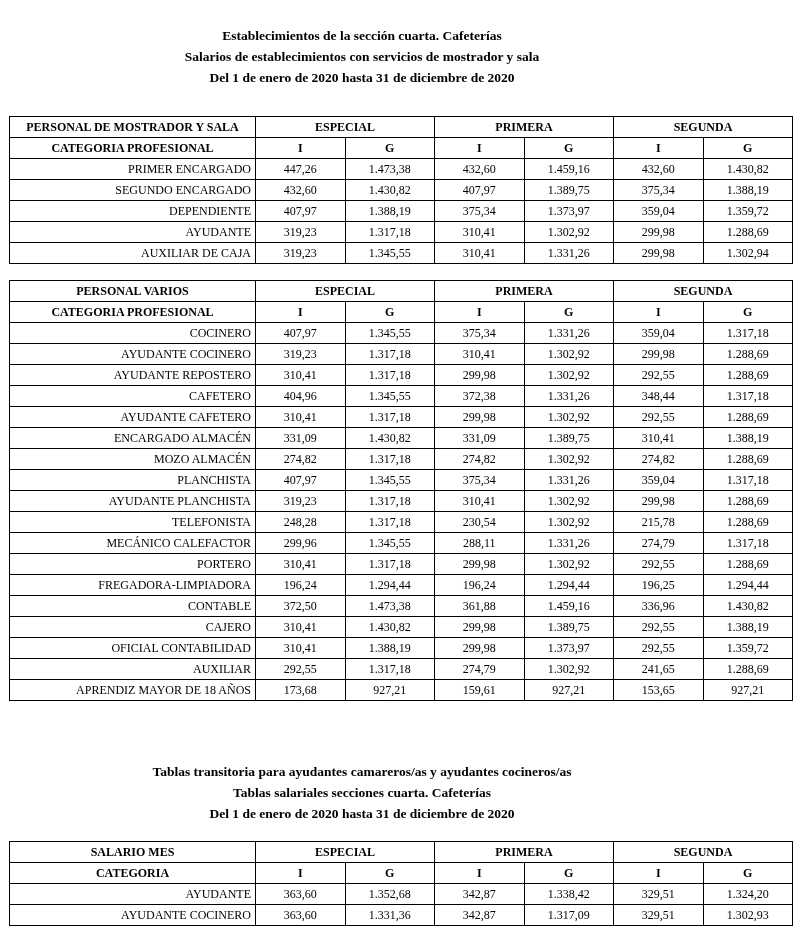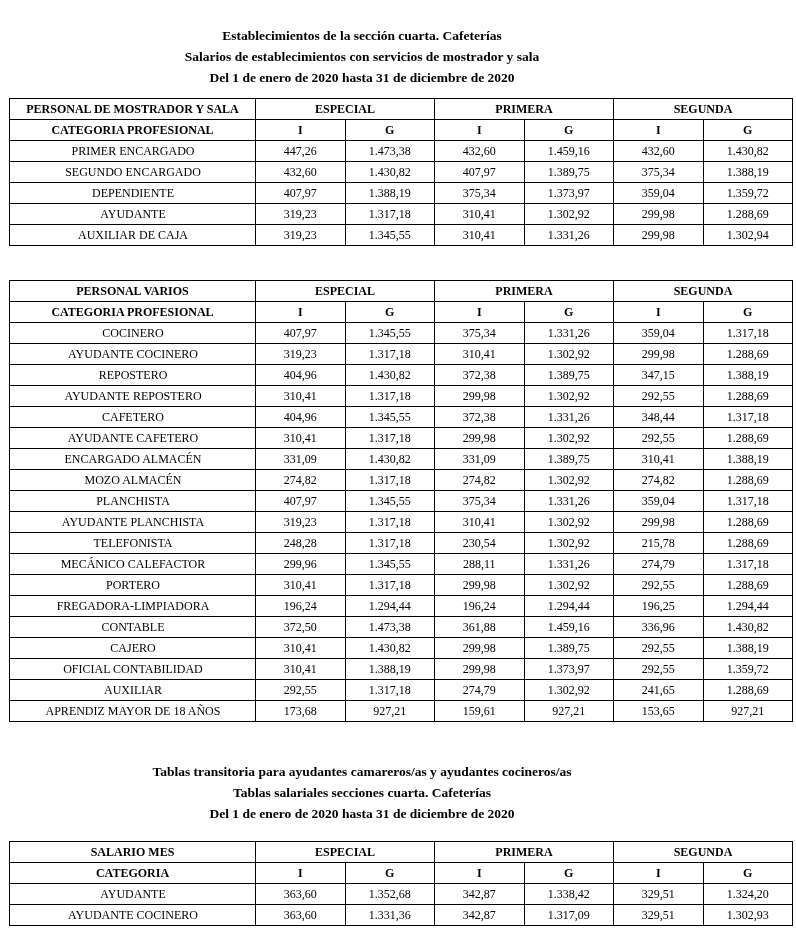--- a/index.html
+++ b/index.html
@@ -21,36 +21,36 @@
     table-layout: fixed;
     width: 783px;
     font-size: 12px;
   }
   table.sal td, table.sal th {
     border: 1px solid #000;
     height: 20px; padding: 0 4px;
     white-space: nowrap; overflow: hidden;
   }
   table.sal th { font-weight: bold; text-align: center; }
-  table.sal td.cat { text-align: center; padding-left: 5px; margin-top: 20px; }
+  table.sal td.cat { text-align: right; padding-left: 5px; margin-top: 20px; }
   table.sal td.num { text-align: center; }
   table.sal { border: 1.5px solid #000; }
   col.c0 { width: 246px; }
   col.cv { width: 89.5px; }
 </style>
 </head>
 <body>
 
 <div class="title-block" style="top:25px;">
   <div>Establecimientos de la sección cuarta. Cafeterías</div>
   <div>Salarios de establecimientos con servicios de mostrador y sala</div>
   <div>Del 1 de enero de 2020 hasta 31 de diciembre de 2020</div>
 </div>
 
-<table class="sal" id="t1" style="top:98px;">
+<table class="sal" id="t1" style="top:116px;">
     <colgroup>
       <col class="c0">
       <col class="cv">
       <col class="cv">
       <col class="cv">
       <col class="cv">
       <col class="cv">
       <col class="cv">
     </colgroup>
     <tbody>
@@ -152,29 +152,20 @@
         <td class="num">1.317,18</td>
       </tr>
       <tr>
         <td class="cat">AYUDANTE COCINERO</td>
         <td class="num">319,23</td>
         <td class="num">1.317,18</td>
         <td class="num">310,41</td>
         <td class="num">1.302,92</td>
         <td class="num">299,98</td>
         <td class="num">1.288,69</td>
-      </tr>
-      <tr>
-        <td class="cat">REPOSTERO</td>
-        <td class="num">404,96</td>
-        <td class="num">1.430,82</td>
-        <td class="num">372,38</td>
-        <td class="num">1.389,75</td>
-        <td class="num">347,15</td>
-        <td class="num">1.388,19</td>
       </tr>
       <tr>
         <td class="cat">AYUDANTE REPOSTERO</td>
         <td class="num">310,41</td>
         <td class="num">1.317,18</td>
         <td class="num">299,98</td>
         <td class="num">1.302,92</td>
         <td class="num">292,55</td>
         <td class="num">1.288,69</td>
       </tr>

